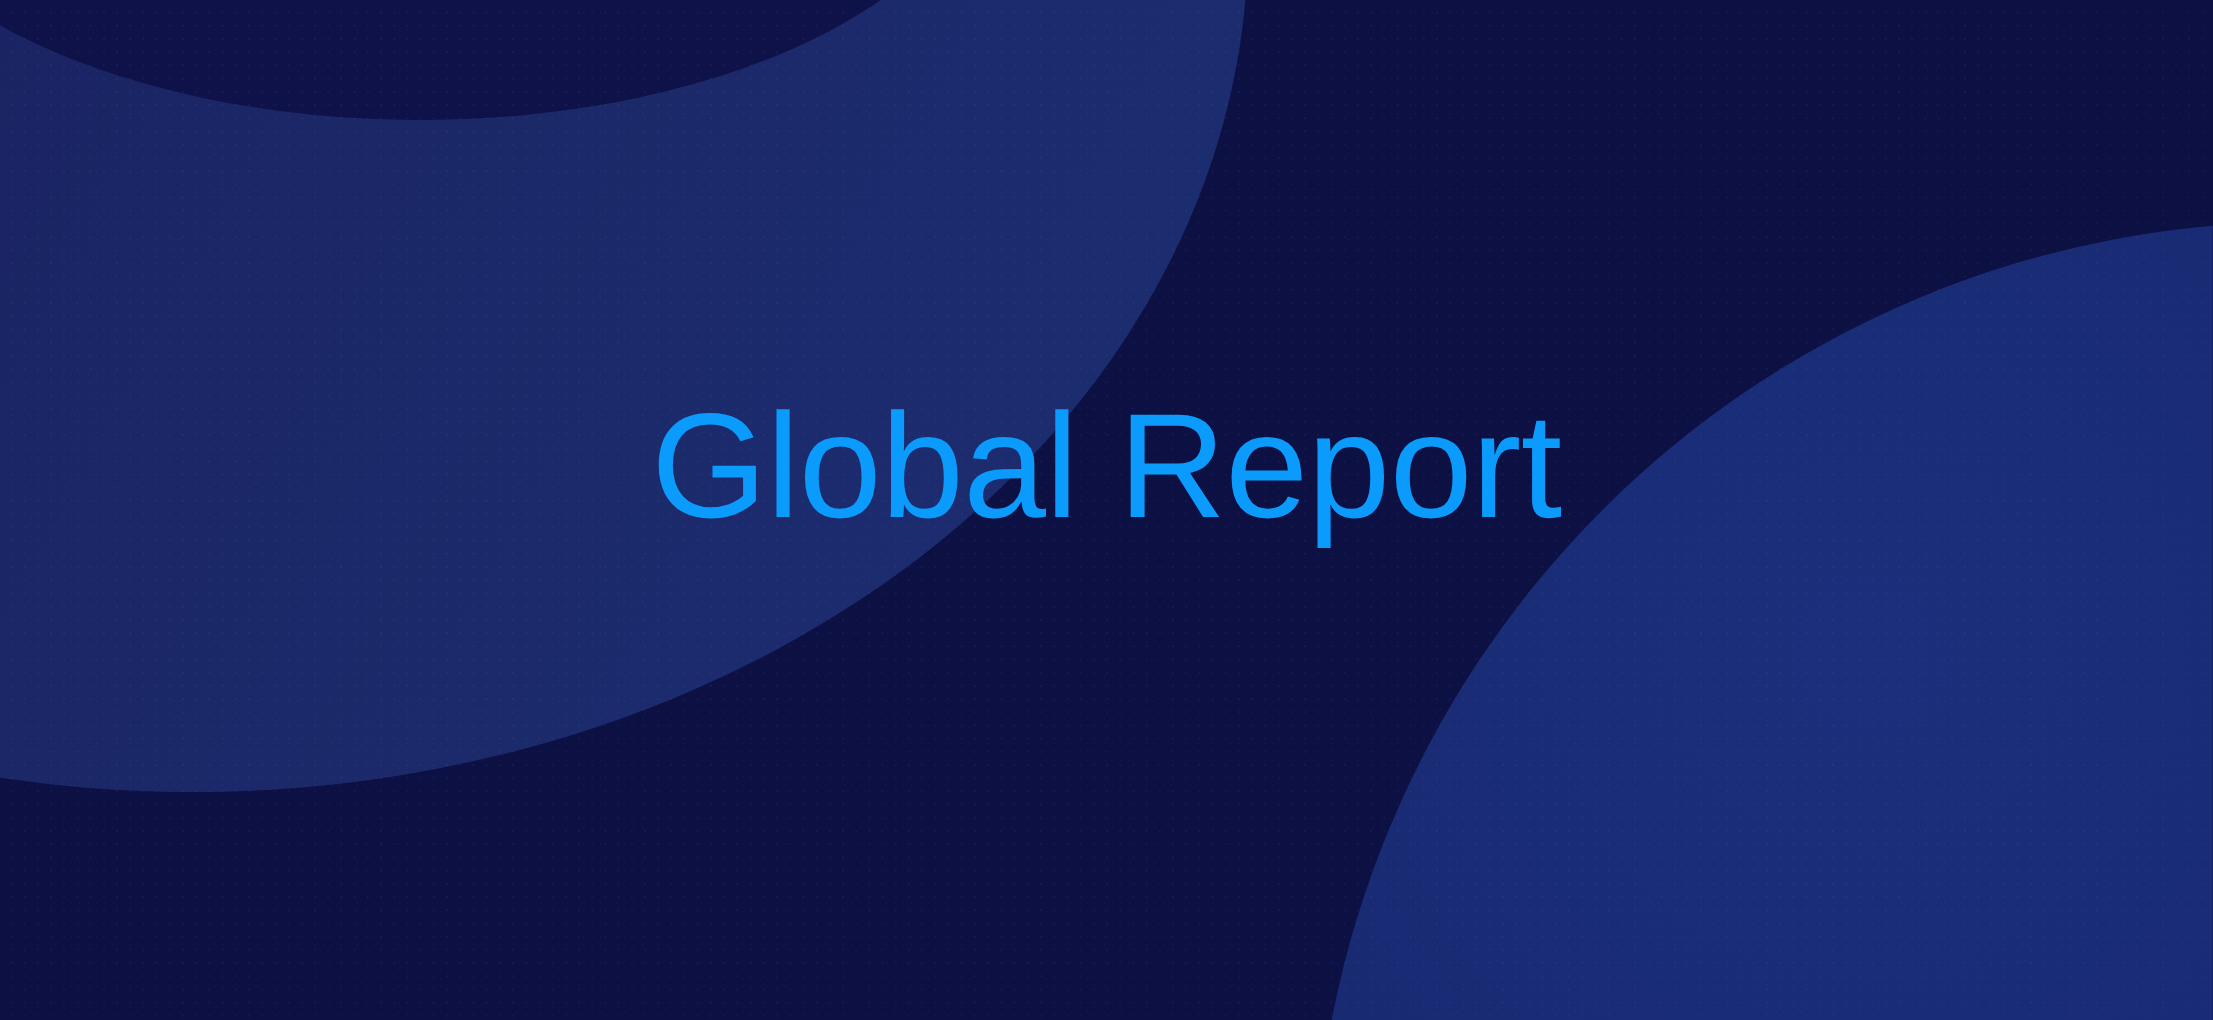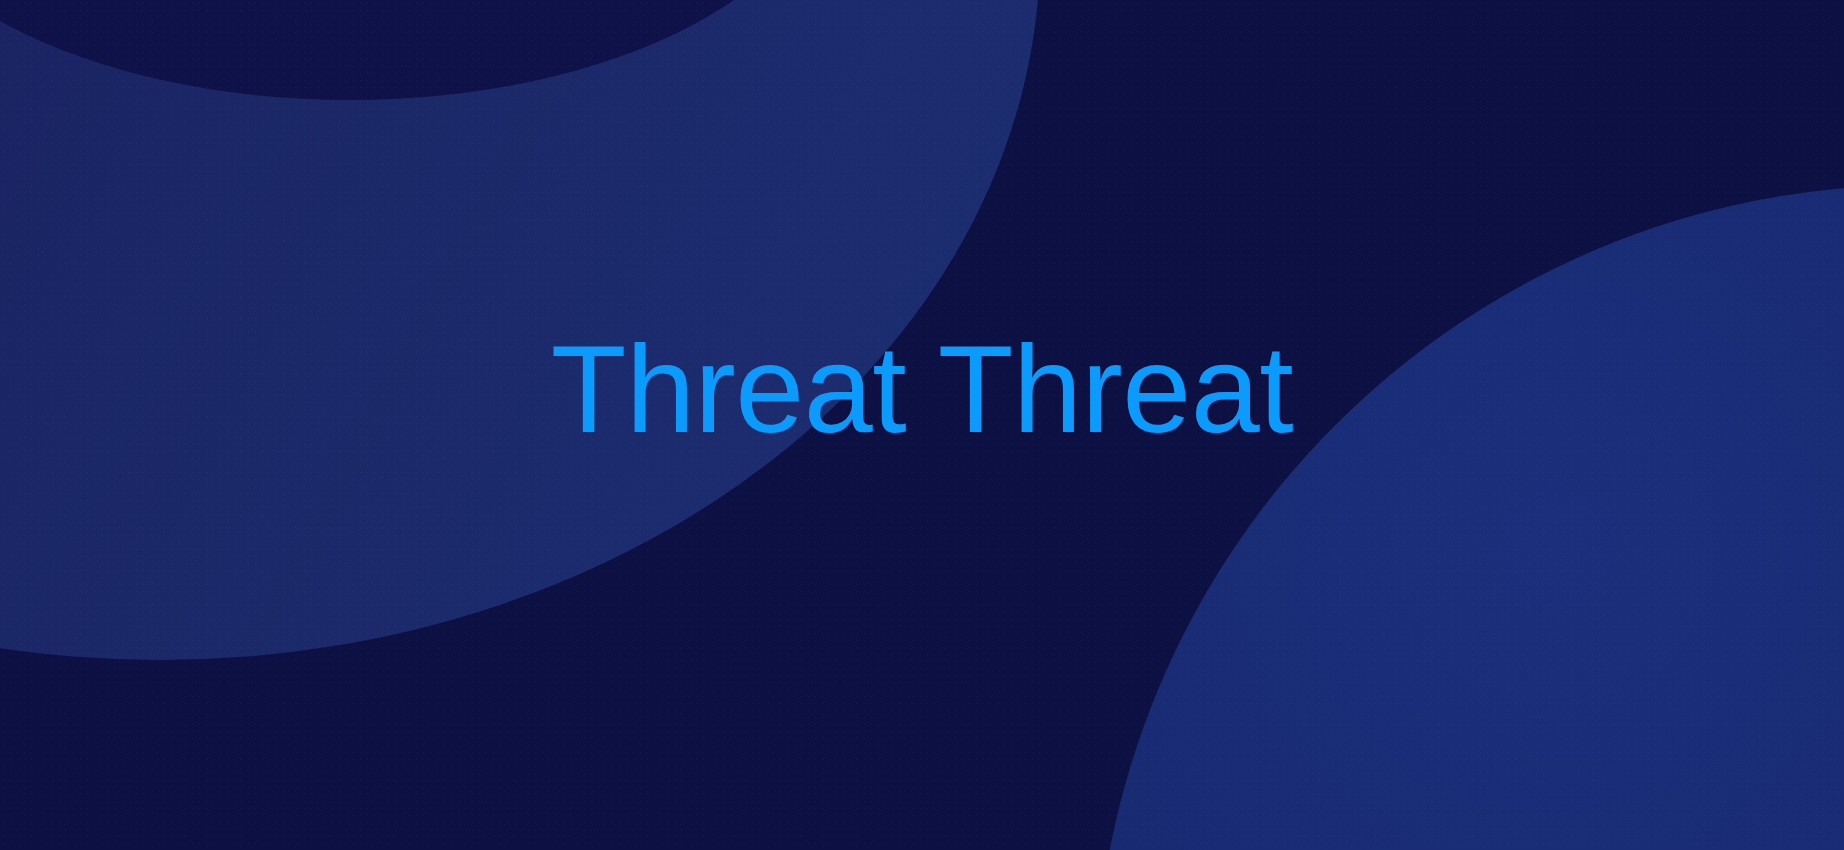--- a/index.html
+++ b/index.html
@@ -124,19 +124,19 @@
     <div class="shape-top-notch"></div>
     <div class="shape-lower-right"></div>
     <div class="shape-noise"></div>
   </div>
 
   <div class="title-block">
     <div class="title-inner">
 
 
       <div class="title-main">
-        <span class="line">Threat Threat</span>
+        <span class="line">Global Report</span>
       </div>
 
     </div>
   </div>
 
 </div>
 
 </body></html>

